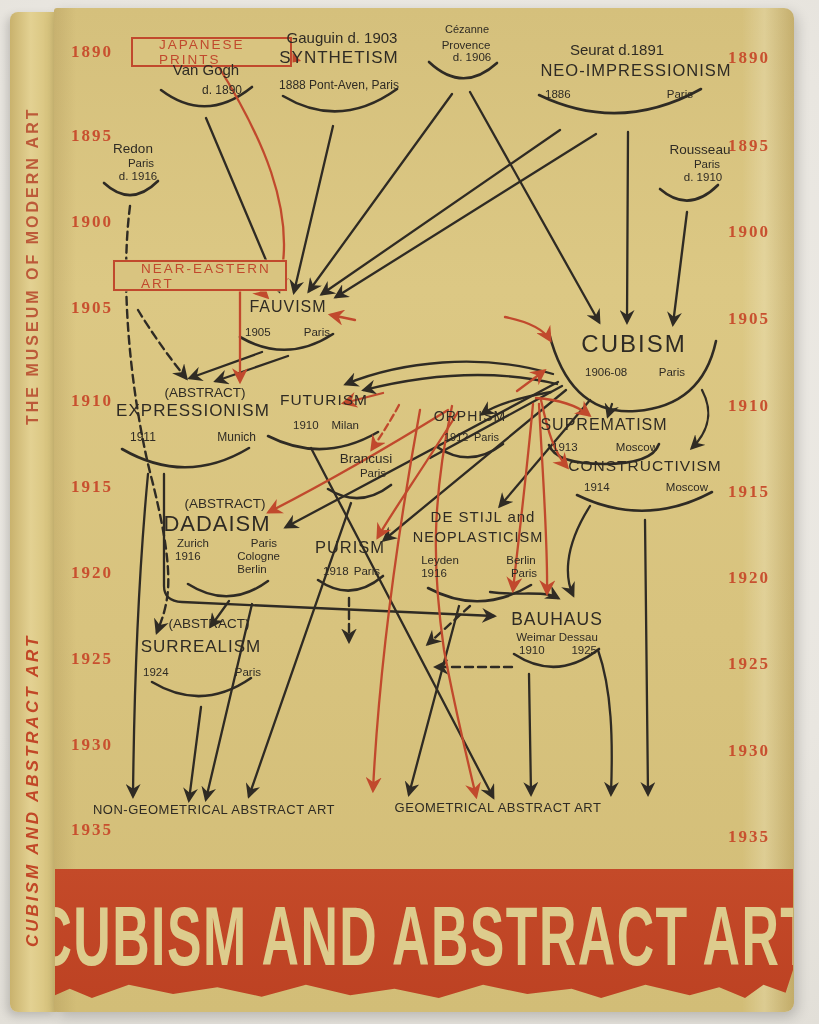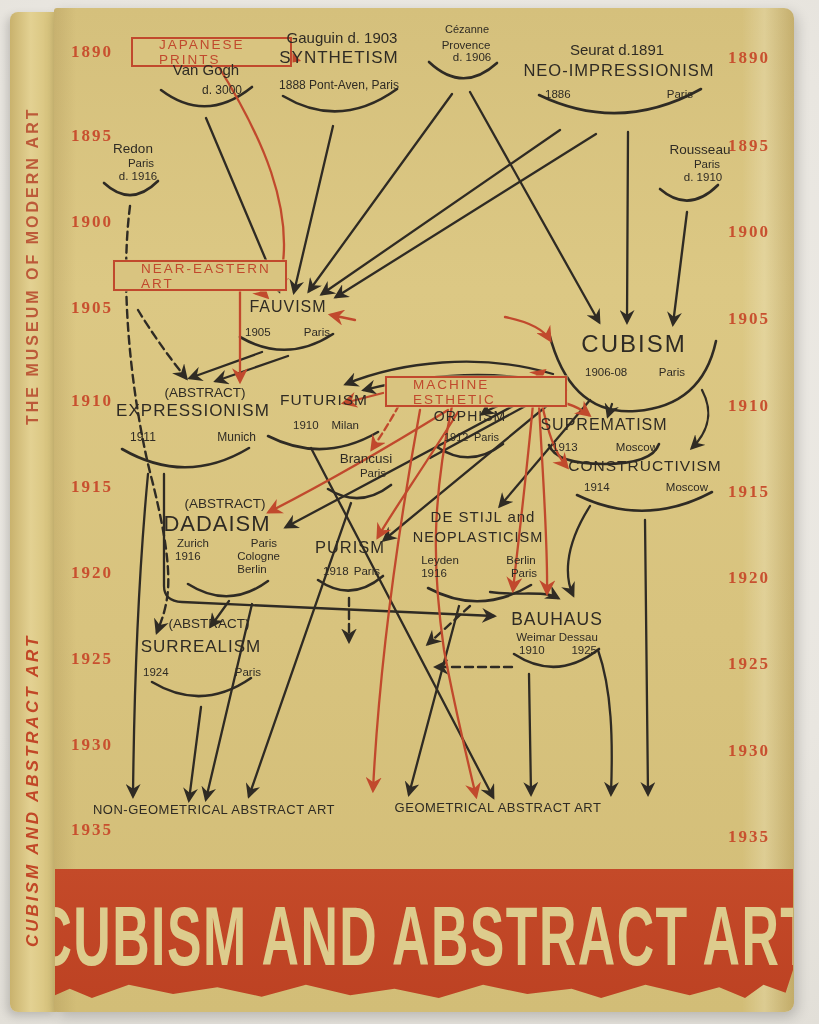--- a/index.html
+++ b/index.html
@@ -155,32 +155,31 @@
   <span class="yr" style="left:749px;top:309px">1905</span>
   <span class="yr" style="left:749px;top:396px">1910</span>
   <span class="yr" style="left:749px;top:482px">1915</span>
   <span class="yr" style="left:749px;top:568px">1920</span>
   <span class="yr" style="left:749px;top:654px">1925</span>
   <span class="yr" style="left:749px;top:741px">1930</span>
   <span class="yr" style="left:749px;top:827px">1935</span>
 
   <div class="rbox" style="left:131px;top:37px;width:131px;height:26px">JAPANESE PRINTS</div>
   <div class="rbox" style="left:113px;top:260px;width:144px;height:27px">NEAR-EASTERN ART</div>
-  <div class="rbox" style="left:385px;top:376px;width:152px;height:27px">MACHINE ESTHETIC</div>
 
   <div class="lbl" style="left:206px;top:62px;font-size:15px">Van Gogh</div>
-  <div class="lbl" style="left:222px;top:84px;font-size:12px">d. 3000</div>
+  <div class="lbl" style="left:222px;top:84px;font-size:12px">d. 1890</div>
   <div class="lbl" style="left:342px;top:30px;font-size:15px">Gauguin  d. 1903</div>
   <div class="lbl mv" style="left:339px;top:49px;font-size:17px">SYNTHETISM</div>
   <div class="lbl" style="left:339px;top:79px;font-size:12px">1888   Pont-Aven, Paris</div>
   <div class="lbl" style="left:467px;top:24px;font-size:11px">Cézanne</div>
   <div class="lbl" style="left:466px;top:39px;font-size:11.5px">Provence</div>
   <div class="lbl" style="left:472px;top:51px;font-size:11.5px">d. 1906</div>
   <div class="lbl" style="left:617px;top:42px;font-size:15px">Seurat  d.1891</div>
-  <div class="lbl mv" style="left:619px;top:62px;font-size:16.5px">NEO-IMPRESSIONISM</div>
+  <div class="lbl mv" style="left:636px;top:62px;font-size:16.5px">NEO-IMPRESSIONISM</div>
   <div class="row" style="left:545px;top:88px;width:148px">
     <span>1886</span>
     <span>Paris</span>
   </div>
   <div class="lbl" style="left:700px;top:143px;font-size:13.5px">Rousseau</div>
   <div class="lbl" style="left:707px;top:158px;font-size:11.5px">Paris</div>
   <div class="lbl" style="left:703px;top:171px;font-size:11.5px">d. 1910</div>
   <div class="lbl" style="left:133px;top:142px;font-size:13.5px">Redon</div>
   <div class="lbl" style="left:141px;top:157px;font-size:11.5px">Paris</div>
   <div class="lbl" style="left:138px;top:170px;font-size:11.5px">d. 1916</div>

